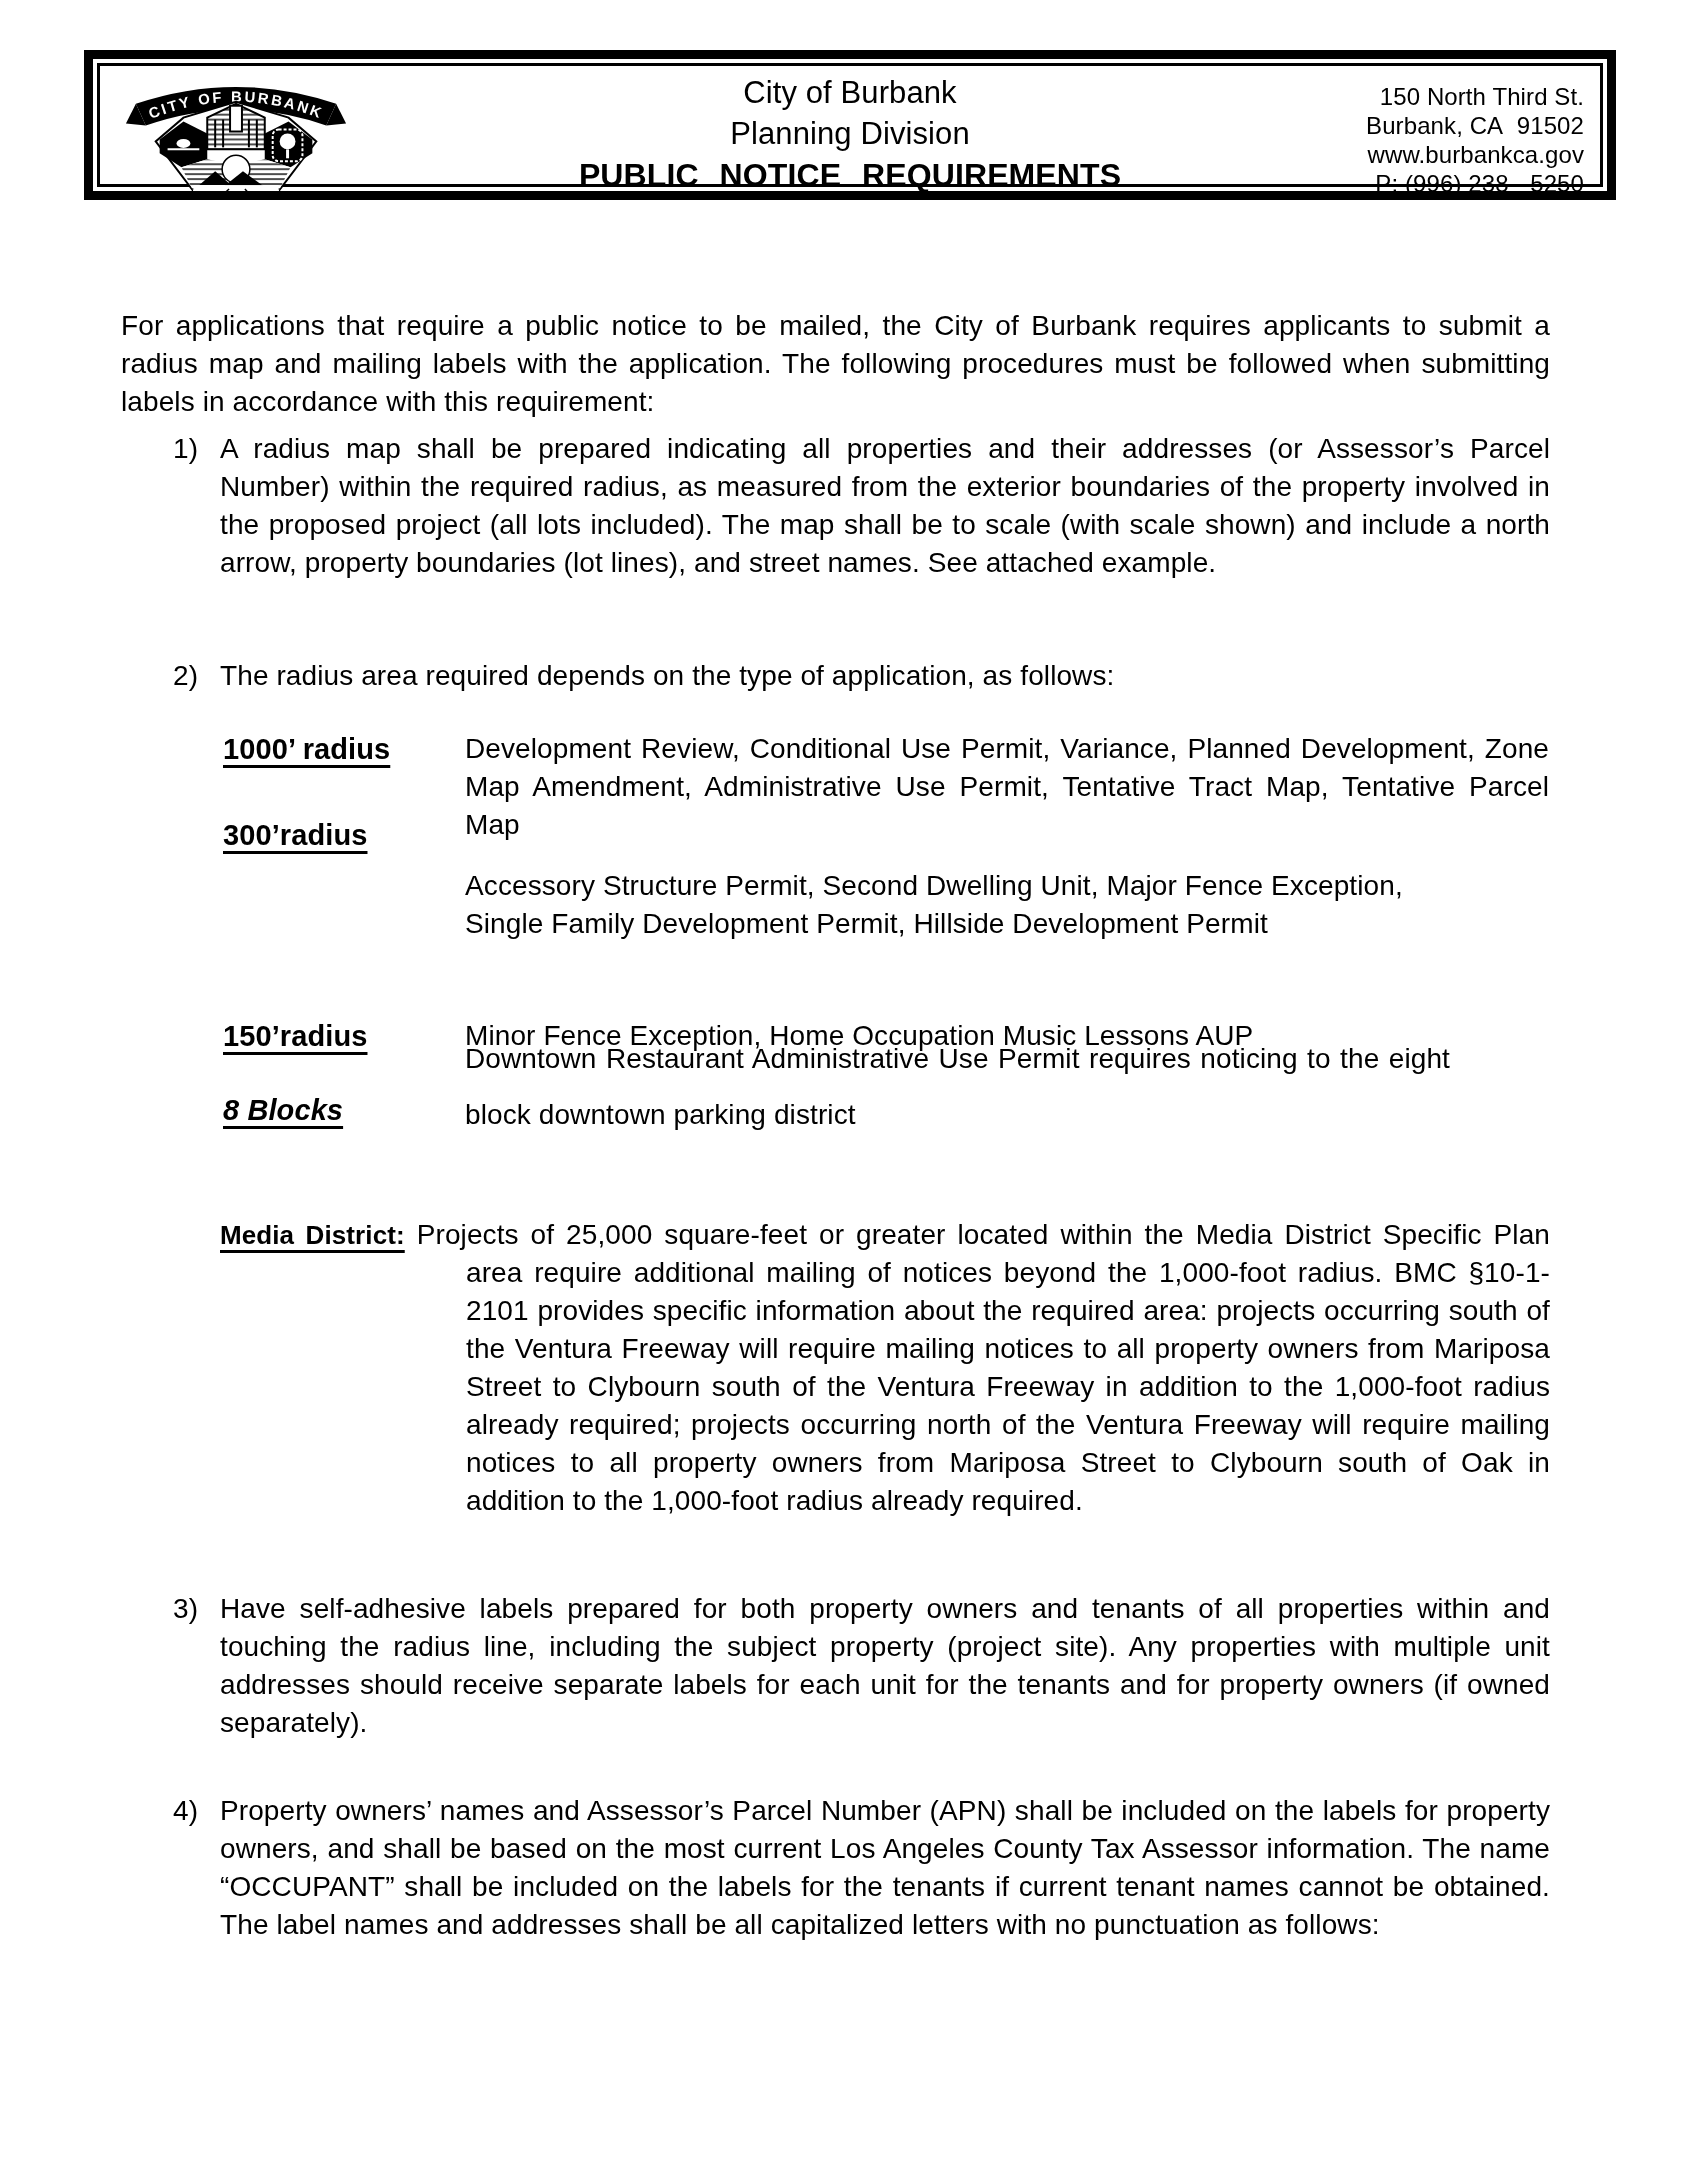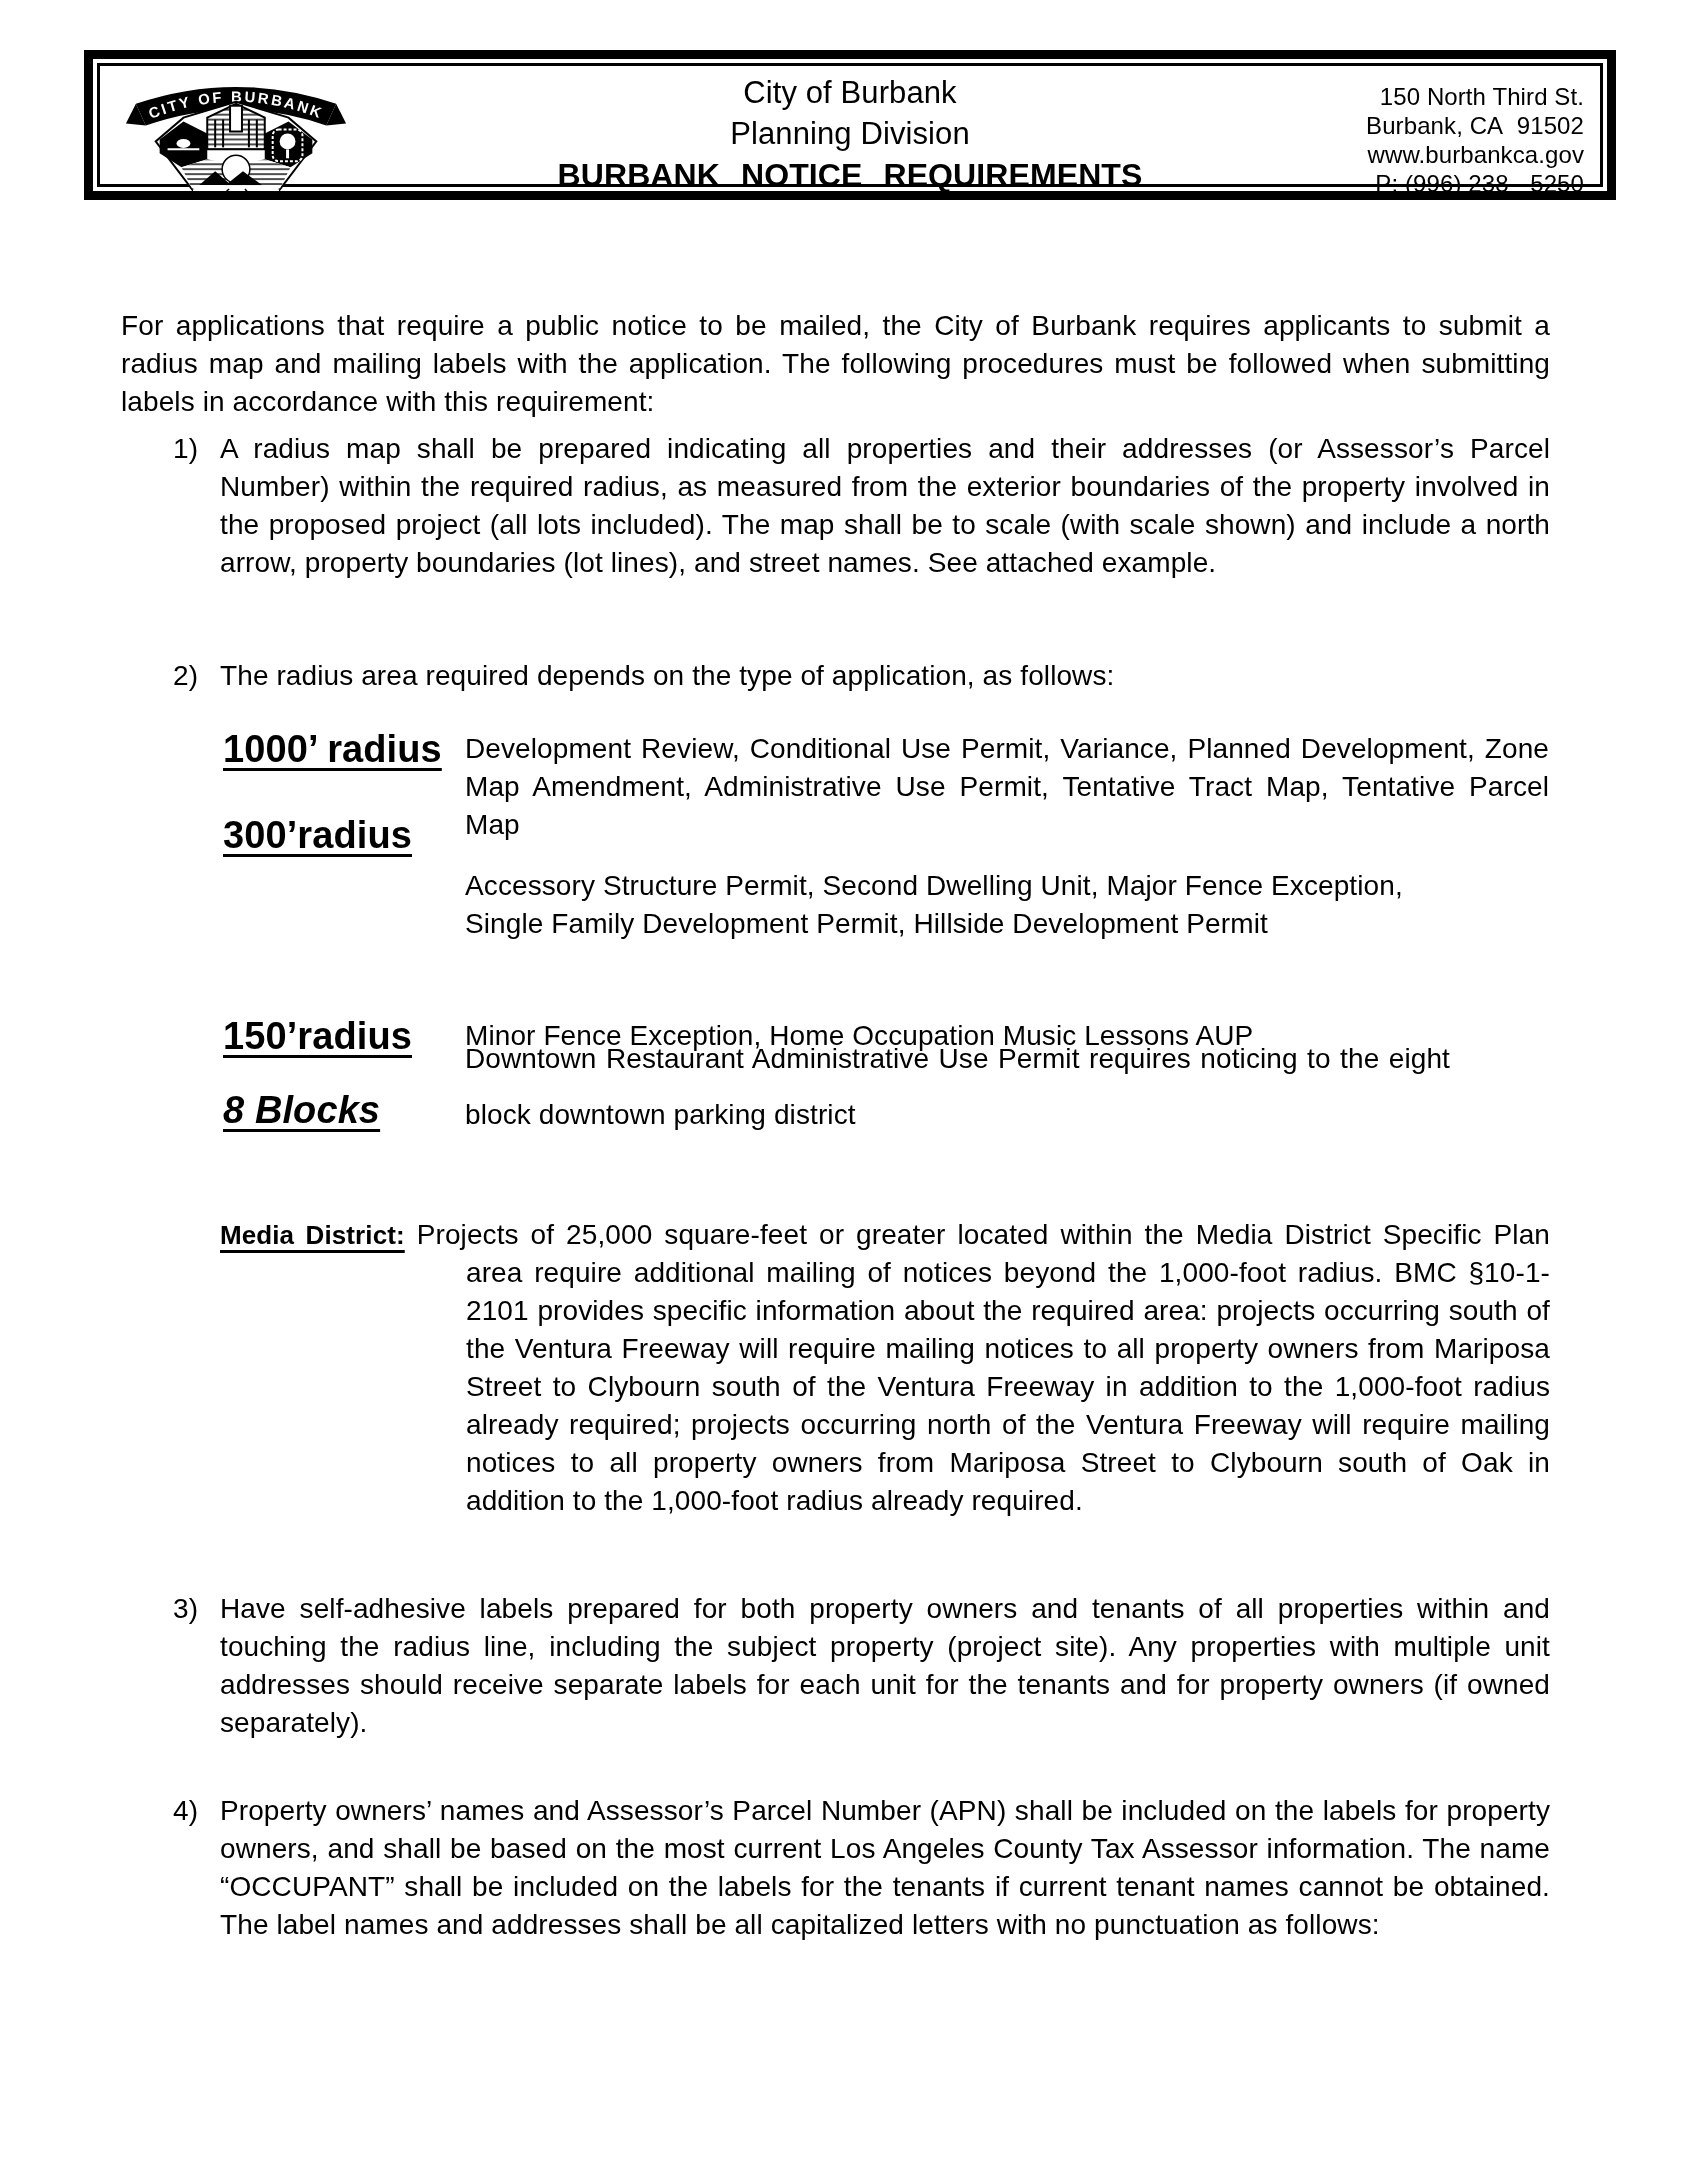--- a/index.html
+++ b/index.html
@@ -27,21 +27,21 @@
   .intro { top:279px; }
 
   .num-item { box-sizing:border-box; padding-left:99px; }
   .num-item .num { position:absolute; left:52px; top:0; }
   .pos-item1 { top:430px; }
   .pos-item2 { top:657px; }
   .pos-item3 { top:1590px; }
   .pos-item4 { top:1792px; }
 
   .term {
-    position:absolute; left:223px; font-weight:bold; font-size:38px; line-height:38px;
+    position:absolute; left:223px; font-weight:bold; font-size:29px; line-height:38px;
     text-decoration:underline; text-decoration-thickness:3px; text-underline-offset:6px;
     white-space:nowrap;
   }
   .desc { position:absolute; left:465px; }
   .pos-t1000 { top:730px; } .pos-d1000 { top:730px; width:1084px; }
   .pos-t300  { top:816px;text-align:right; } .pos-d300  { top:867px; width:980px; }
   .pos-t150  { top:1017px; } .pos-d150 { top:1017px; width:1084px; }
   .pos-t8b   { top:1091px;font-style:italic; } .pos-d8b  { top:1031px; width:985px; line-height:56px; }
 
   .media {
@@ -101,21 +101,21 @@
         <polygon points="104,120 124,104 146,120" fill="#000"></polygon>
         <rect x="74" y="118" width="86" height="6" fill="#fff"></rect>
         <line x1="100" y1="131" x2="110" y2="122" stroke="#000" stroke-width="1.5"></line>
         <line x1="134" y1="131" x2="126" y2="122" stroke="#000" stroke-width="1.5"></line>
         <text x="117" y="130" text-anchor="middle" font-family="Liberation Sans, sans-serif" font-size="7.5" fill="#000">INCORPORATED 1911</text>
       </svg>
 
       <div class="hdr-title">
         <div class="t1">City of Burbank</div>
         <div class="t2">Planning Division</div>
-        <div class="t3">BURBANK  NOTICE  REQUIREMENTS</div>
+        <div class="t3">PUBLIC  NOTICE  REQUIREMENTS</div>
       </div>
 
       <div class="hdr-addr">
         <div>150 North Third St.</div>
         <div>Burbank, CA&nbsp; 91502</div>
         <div>www.burbankca.gov</div>
         <div>P: (996) 238 - 5250</div>
       </div>
 
     </div>

